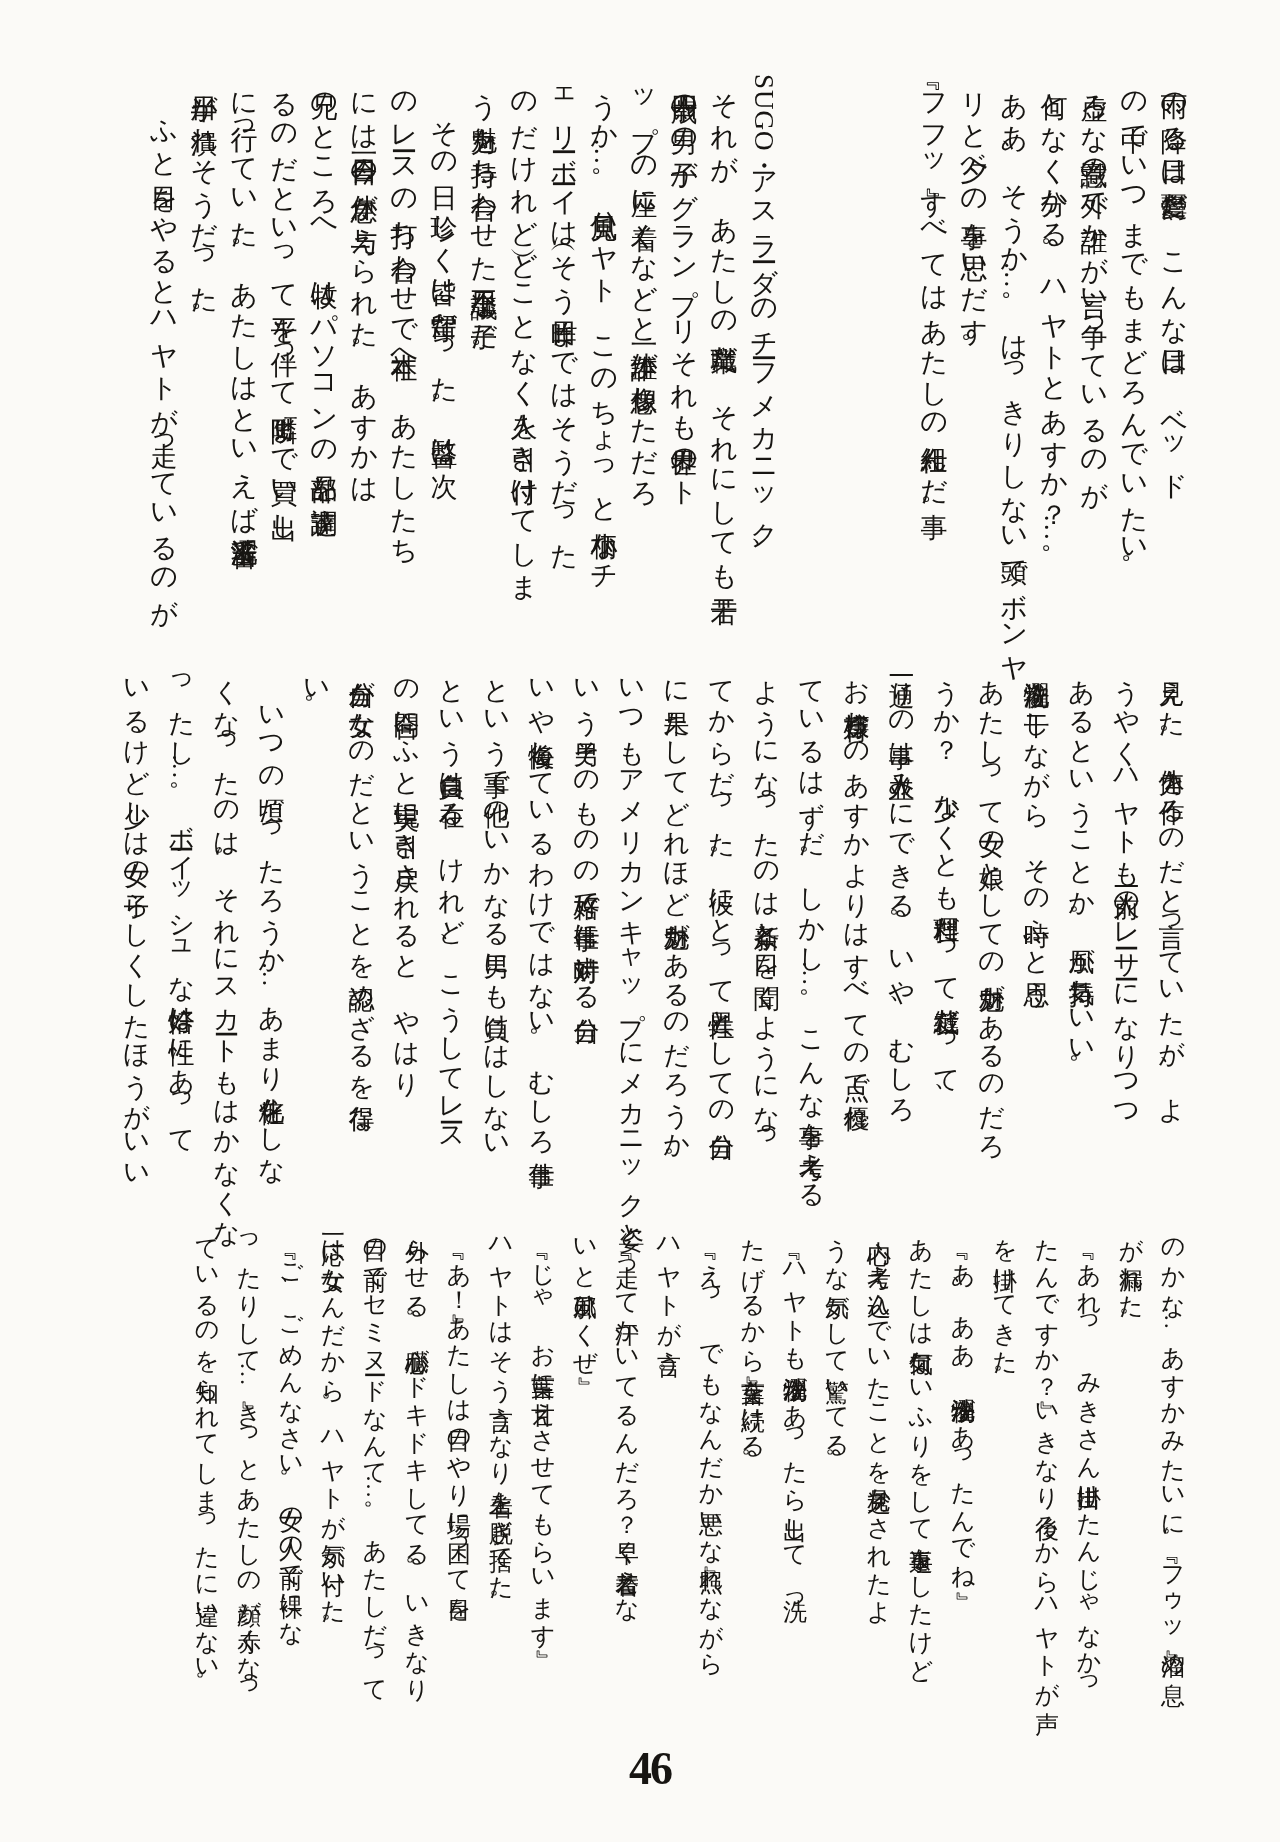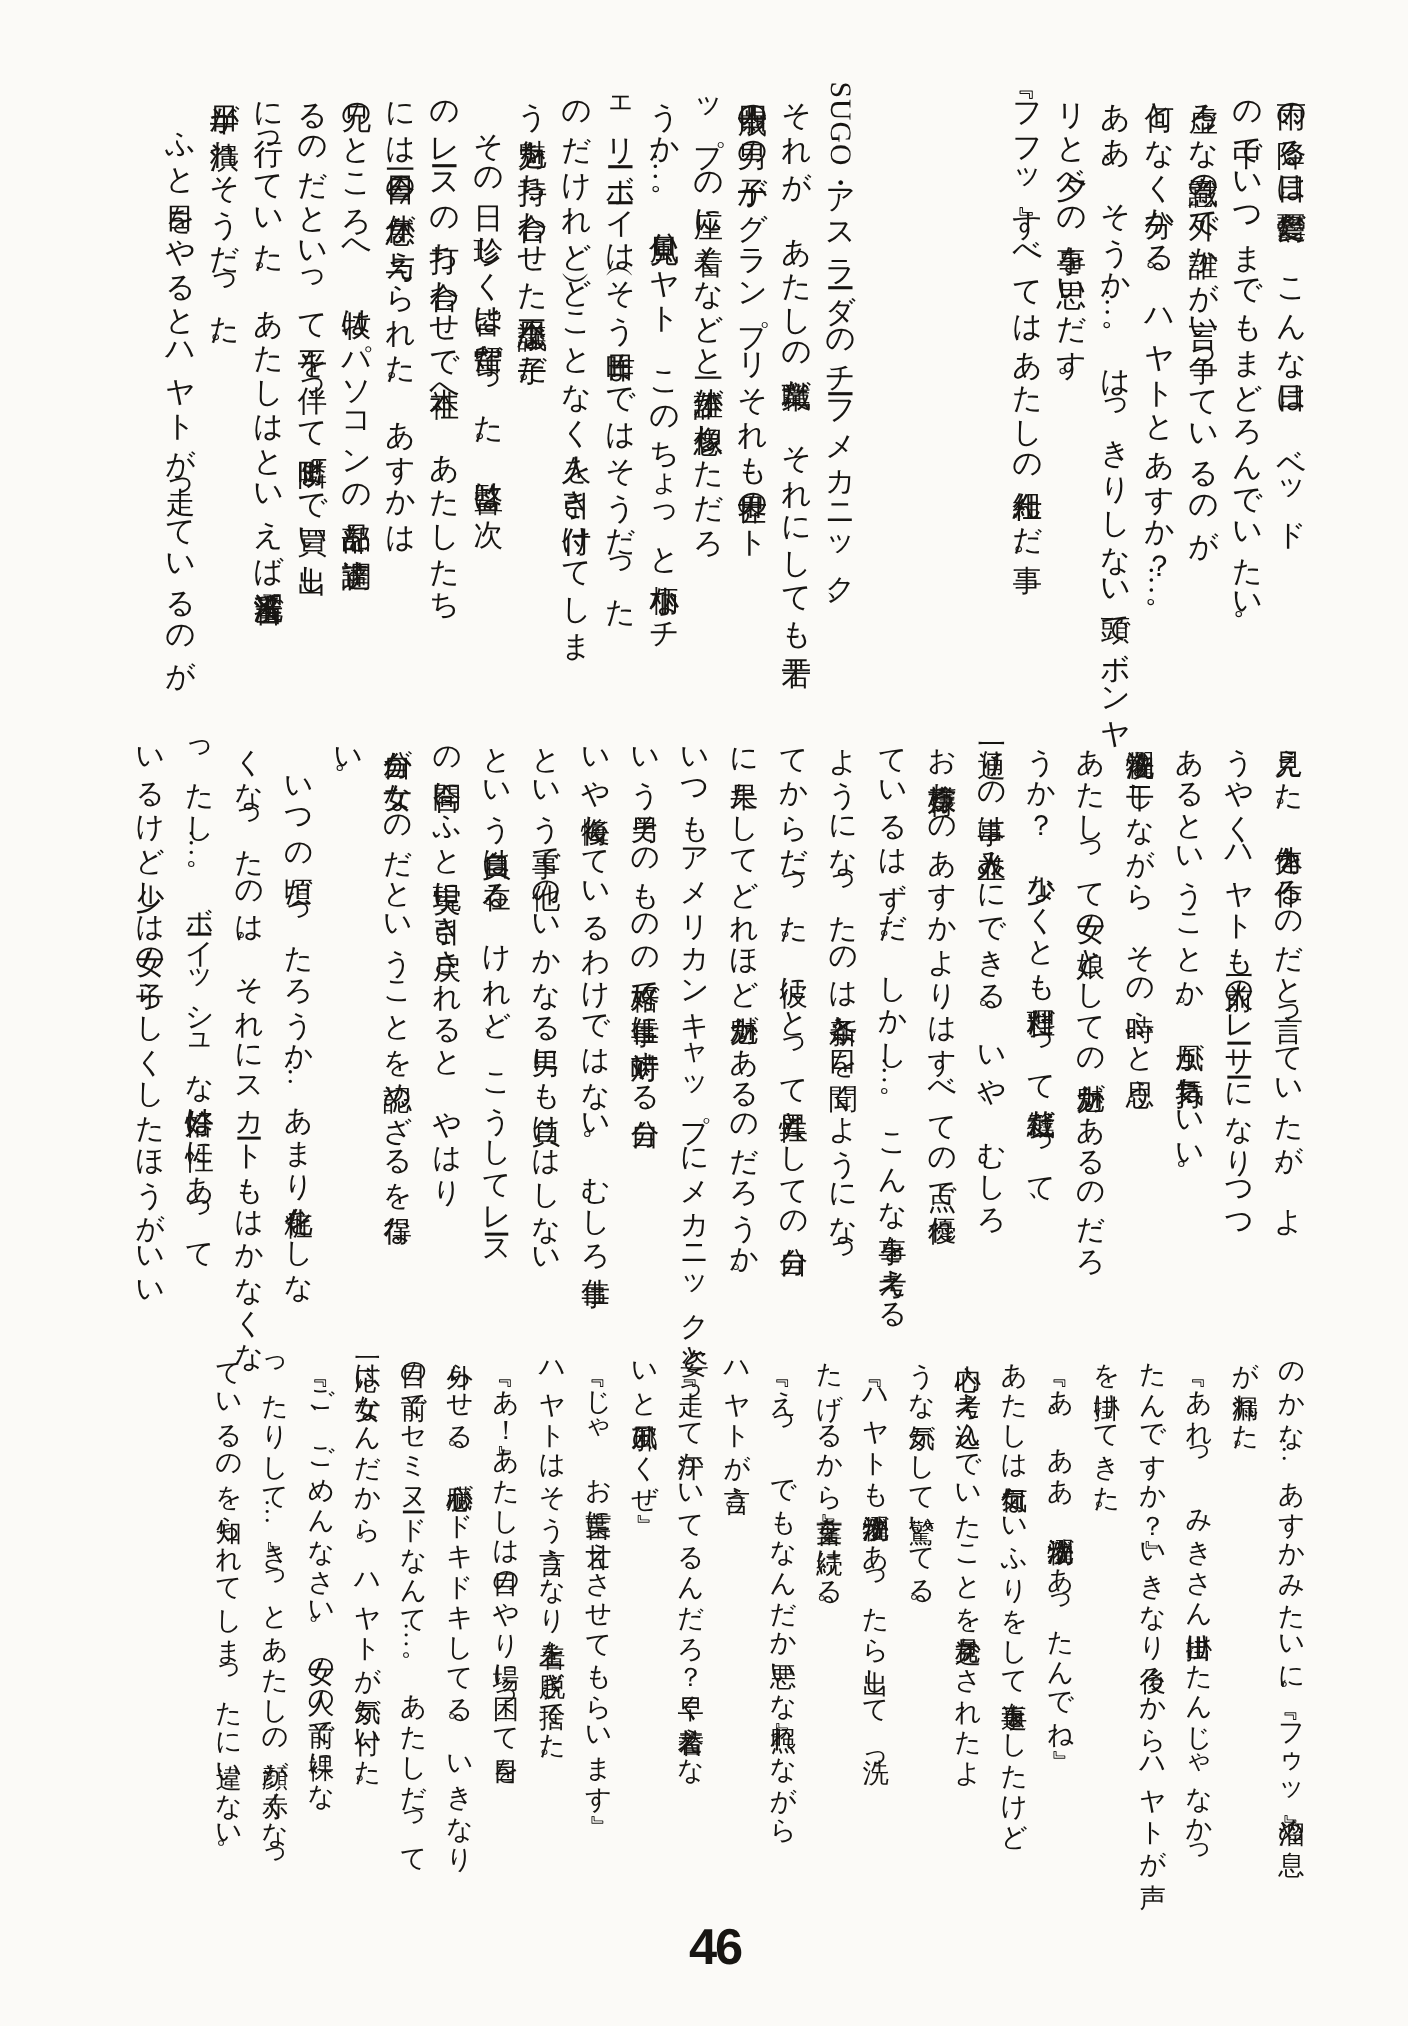--- a/index.html
+++ b/index.html
@@ -17,21 +17,21 @@
   #band-top{top:74px;height:578px;font-size:27px;letter-spacing:1px;}
   #band-top .col{line-height:40px;}
   #band-middle{top:662px;height:552px;font-size:26px;letter-spacing:0.5px;}
   #band-middle .col{line-height:45px;}
   #band-bottom{top:1222px;height:502px;font-size:24px;letter-spacing:0.5px;}
   #band-bottom .col{line-height:42px;}
   .para-gap{width:130px;}
   .page-number{
     position:absolute;top:1742px;left:590px;width:120px;
     text-align:center;
-    font-family:Liberation Sans, sans-serif;
+    font-family:Liberation Serif, serif;
     font-weight:bold;font-size:46px;letter-spacing:-2px;
   }
 </style>
 </head>
 <body style="background: rgb(251, 250, 247); color: rgb(23, 21, 18);">
 
 <div class="page">
   <div id="band-top" class="band">
       <div class="col">雨の降る日は憂欝だ。こんな日は　ベッド</div>
       <div class="col">の中でいつまでもまどろんでいたい。</div>

